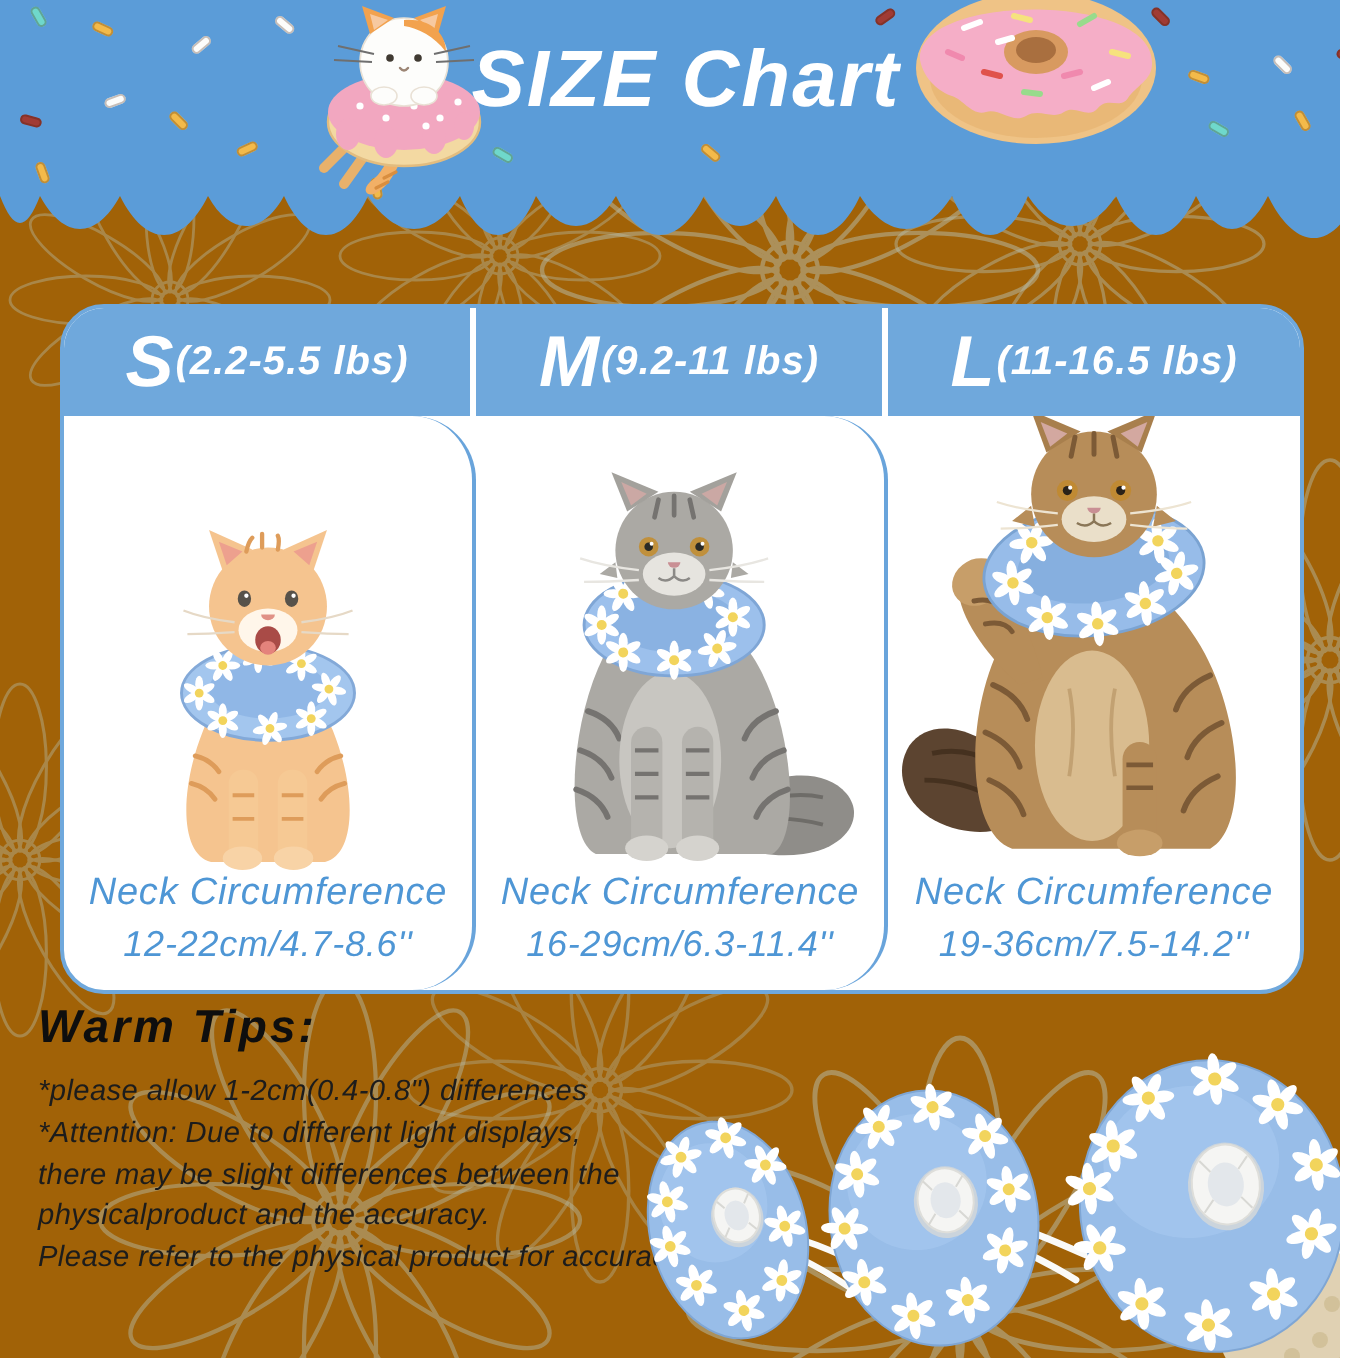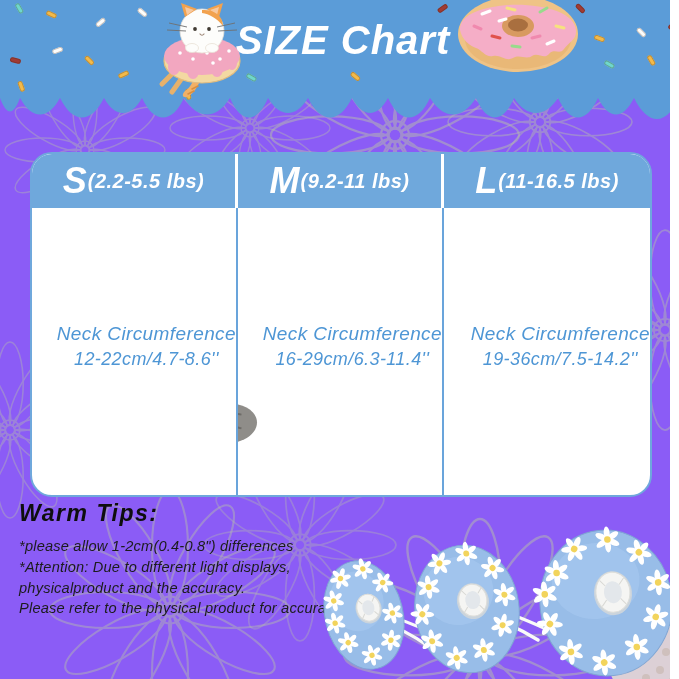--- a/index.html
+++ b/index.html
@@ -1,16 +1,16 @@
 <!DOCTYPE html>
 <html><head>
 <meta charset="utf-8">
 <style>
   html,body{margin:0;padding:0;}
-  .stage{position:relative;width:670px;height:679px;background:#8b5cf6;overflow:hidden;
+  .stage{position:relative;width:670px;height:679px;background:#a16207;overflow:hidden;
          font-family:"Liberation Sans",sans-serif;}
   svg{overflow:visible;display:block;}
 
   
   .bgart{position:absolute;left:0;top:0;z-index:0;}
 
   
   .banner{position:absolute;left:0;top:0;width:679px;height:89px;background:#5B9CD8;z-index:2;}
   .wave{position:absolute;left:0;top:88px;z-index:2;}
   .spr{position:absolute;width:11px;height:4.5px;border-radius:3px;z-index:4;
@@ -22,21 +22,21 @@
   
   .size-table{position:absolute;left:30px;top:152px;width:622px;height:345px;z-index:3;
        border:2.5px solid #6FA8DC;border-radius:22px;overflow:hidden;background:#FFFFFF;
        box-sizing:border-box;display:flex;flex-direction:column;}
   .thead{display:grid;grid-template-columns:1fr 1fr 1fr;height:54px;background:#6FA8DC;flex:0 0 auto;}
   .th{display:flex;align-items:center;justify-content:center;color:#FFFFFF;font-style:italic;}
   .th:not(:last-child){border-right:3px solid #FFFFFF;}
   .th .sz{font-size:36px;font-weight:bold;line-height:1;}
   .th .wt{font-size:20px;font-weight:bold;margin-left:1px;letter-spacing:0.5px;}
   .tbody{display:grid;grid-template-columns:1fr 1fr 1fr;flex:1;}
-  .td{display:flex;flex-direction:row;align-items:center;justify-content:flex-end;overflow:hidden;}
+  .td{display:flex;flex-direction:column;align-items:center;justify-content:flex-end;overflow:hidden;border-radius:32px;}
   .td:not(:last-child){border-right:2px solid #69A4DB;}
   .catwrap{flex:1;display:flex;align-items:flex-end;justify-content:center;}
   .neck{flex:0 0 auto;text-align:center;padding:2px 0 12px 0;color:#4E96D5;font-style:italic;}
   .neck .nl{font-size:19px;letter-spacing:0.4px;}
   .neck .nr{font-size:18px;margin-top:4px;letter-spacing:0.4px;}
 
   
   .tips{position:absolute;left:19px;top:500px;width:350px;z-index:3;color:#1C1C1C;font-style:italic;}
   .tips-title{font-size:23px;font-weight:bold;letter-spacing:1.5px;margin-bottom:9px;color:#0E0E0E;}
   .tips p{margin:0;font-size:14.6px;line-height:20.8px;letter-spacing:0.2px;}
@@ -375,20 +375,21 @@
         </div>
       </div>
 
     </div>
   </div>
 
   <div class="tips">
     <div class="tips-title">Warm Tips:</div>
     <p>*please allow 1-2cm(0.4-0.8") differences</p>
     <p>*Attention: Due to different light displays,</p>
+    <p>there may be slight differences between the</p>
     <p>physicalproduct and the accuracy.</p>
     <p>Please refer to the physical product for accuracy</p>
   </div>
 
   <svg class="donut-prod" style="left:318px;top:554px" width="92" height="122" viewBox="0 0 92 122">
     <path d="M60,60 C82,64 100,72 116,80" stroke="#FAFAF8" stroke-width="3.2" fill="none" stroke-linecap="round"></path>
     <path d="M60,66 C82,74 96,82 110,92" stroke="#FAFAF8" stroke-width="3.2" fill="none" stroke-linecap="round"></path>
     <g transform="rotate(-14 46 61)">
       <ellipse cx="46" cy="61" rx="39" ry="55" fill="#98BDE8" stroke="#7FA6D4" stroke-width="1"></ellipse>
       <ellipse cx="42" cy="46" rx="27" ry="30" fill="#A9CBF0" opacity="0.55"></ellipse>

